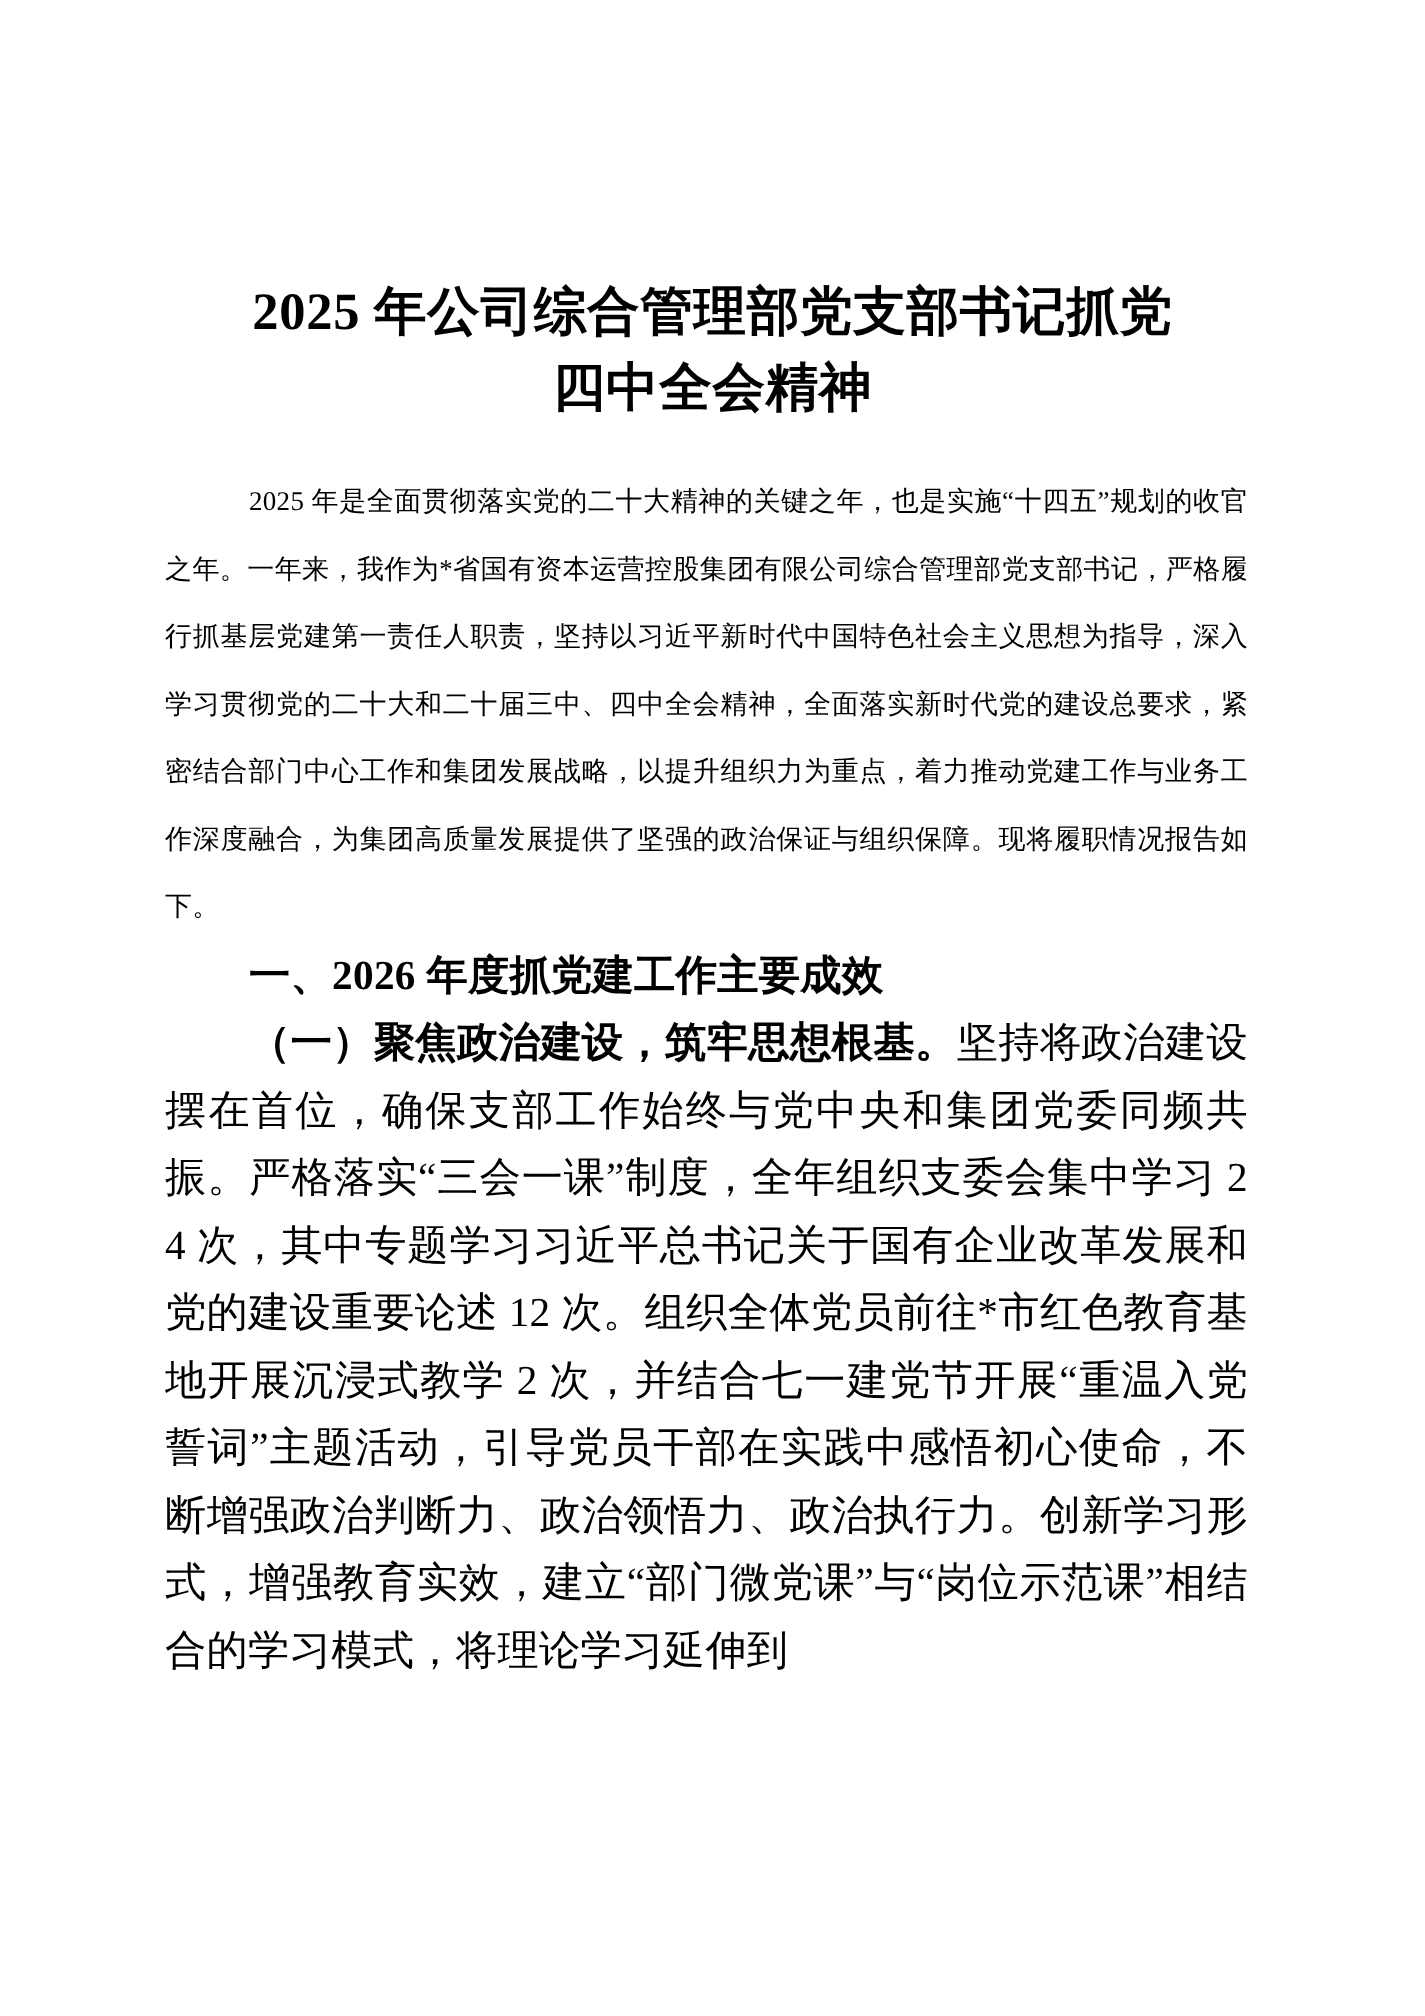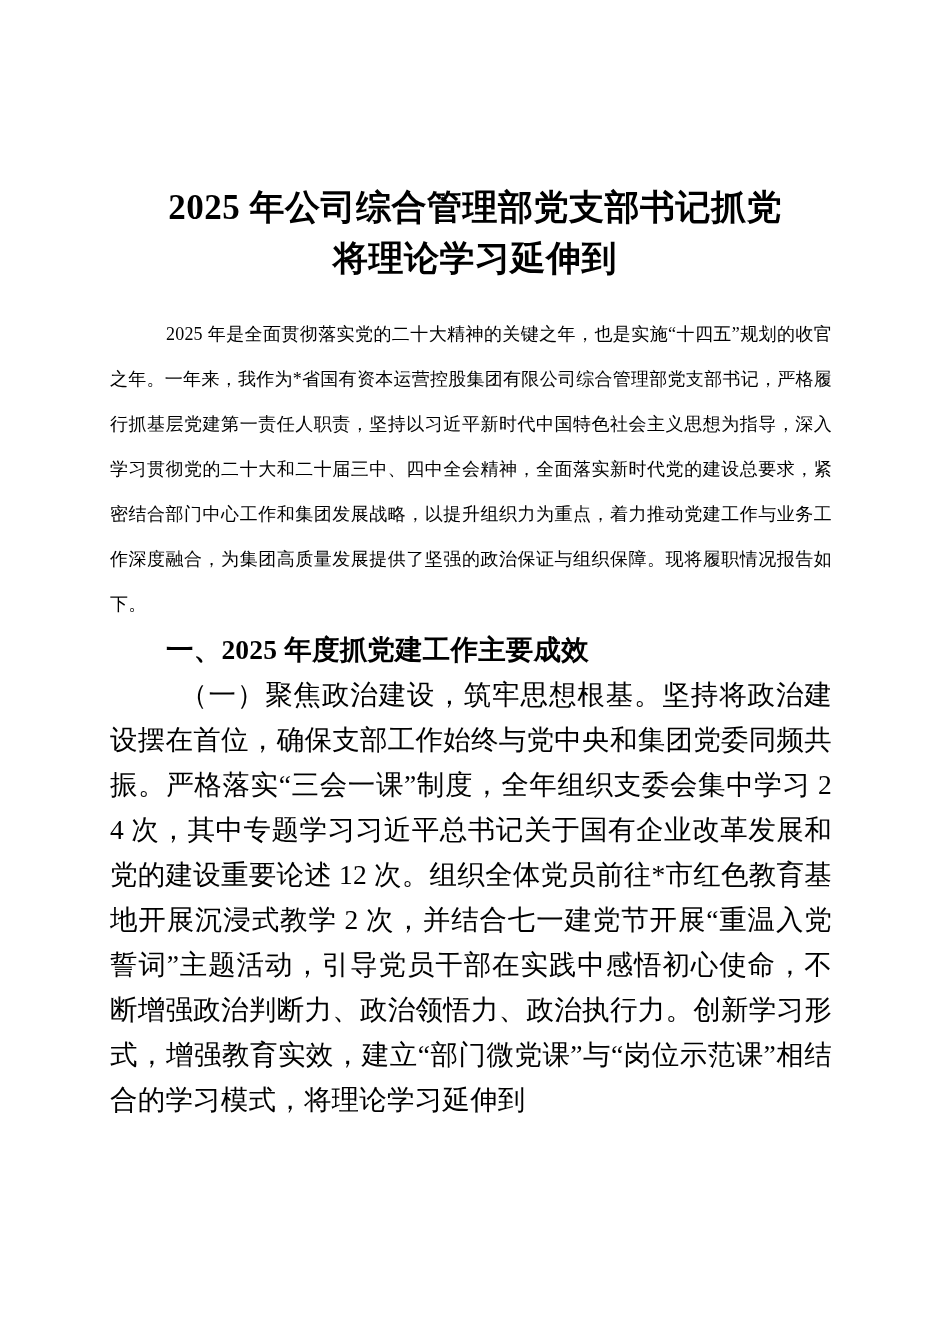--- a/index.html
+++ b/index.html
@@ -61,37 +61,36 @@
     margin: 0;
     font-size: 27.5px;
     line-height: 45px;
     text-align: justify;
     text-justify: inter-ideograph;
     text-indent: 56px;
     letter-spacing: 0.2px;
     word-break: break-all;
   }
   .lead-bold {
-    font-weight: normal;
-    margin-left: 14px;
+    font-weight: bold;
   }
 </style>
 </head>
 <body>
 
 <div class="page">
 
   <div class="doc-title">
     <div>2025 年公司综合管理部党支部书记抓党</div>
-    <div>将理论学习延伸到</div>
+    <div>四中全会精神</div>
   </div>
 
   <div class="body-block">
 
     <p class="para">2025 年是全面贯彻落实党的二十大精神的关键之年，也是实施“十四五”规划的收官之年。一年来，我作为*省国有资本运营控股集团有限公司综合管理部党支部书记，严格履行抓基层党建第一责任人职责，坚持以习近平新时代中国特色社会主义思想为指导，深入学习贯彻党的二十大和二十届三中、四中全会精神，全面落实新时代党的建设总要求，紧密结合部门中心工作和集团发展战略，以提升组织力为重点，着力推动党建工作与业务工作深度融合，为集团高质量发展提供了坚强的政治保证与组织保障。现将履职情况报告如下。</p>
 
-    <p class="heading">一、2025 年度抓党建工作主要成效</p>
+    <p class="heading">一、2026 年度抓党建工作主要成效</p>
 
     <p class="para-lead"><span class="lead-bold">（一）聚焦政治建设，筑牢思想根基。</span><span>坚持将政治建设摆在首位，确保支部工作始终与党中央和集团党委同频共振。严格落实“三会一课”制度，全年组织支委会集中学习 24 次，其中专题学习习近平总书记关于国有企业改革发展和党的建设重要论述 12 次。组织全体党员前往*市红色教育基地开展沉浸式教学 2 次，并结合七一建党节开展“重温入党誓词”主题活动，引导党员干部在实践中感悟初心使命，不断增强政治判断力、政治领悟力、政治执行力。创新学习形式，增强教育实效，建立“部门微党课”与“岗位示范课”相结合的学习模式，将理论学习延伸到</span></p>
 
   </div>
 
 </div>
 
 </body></html>

